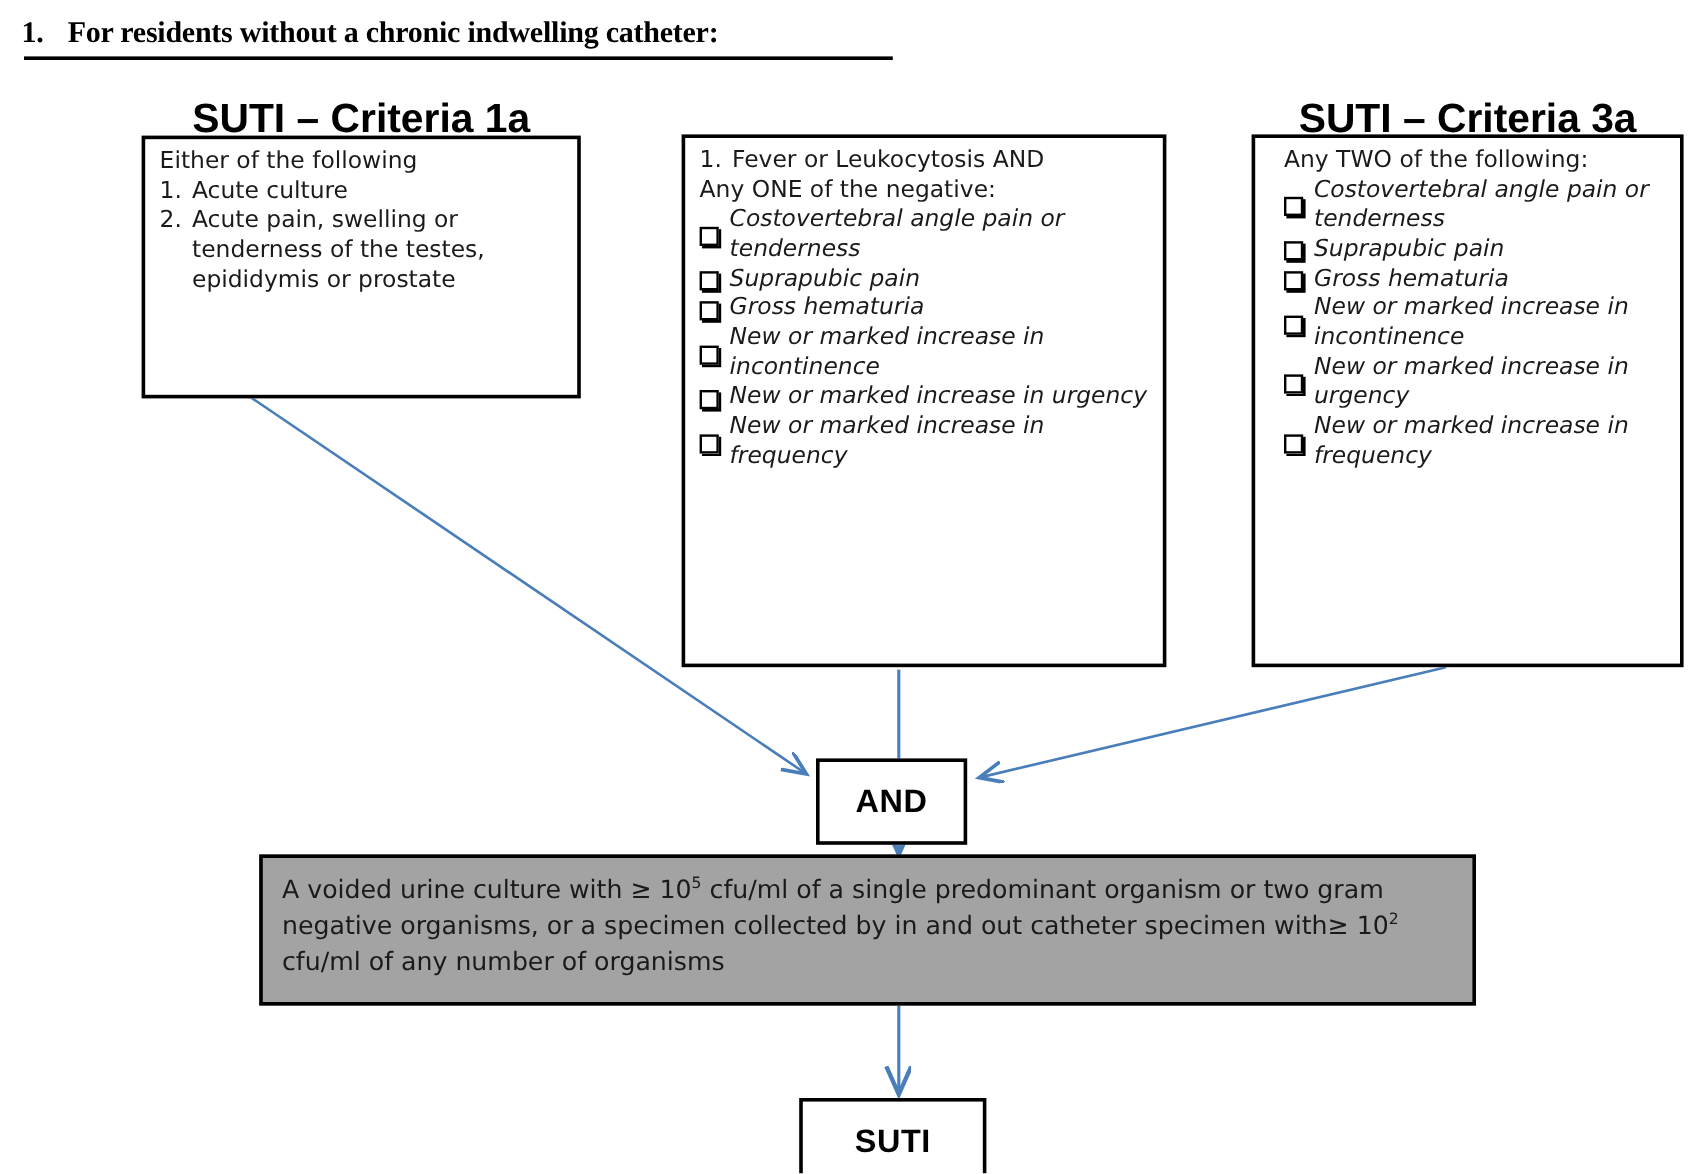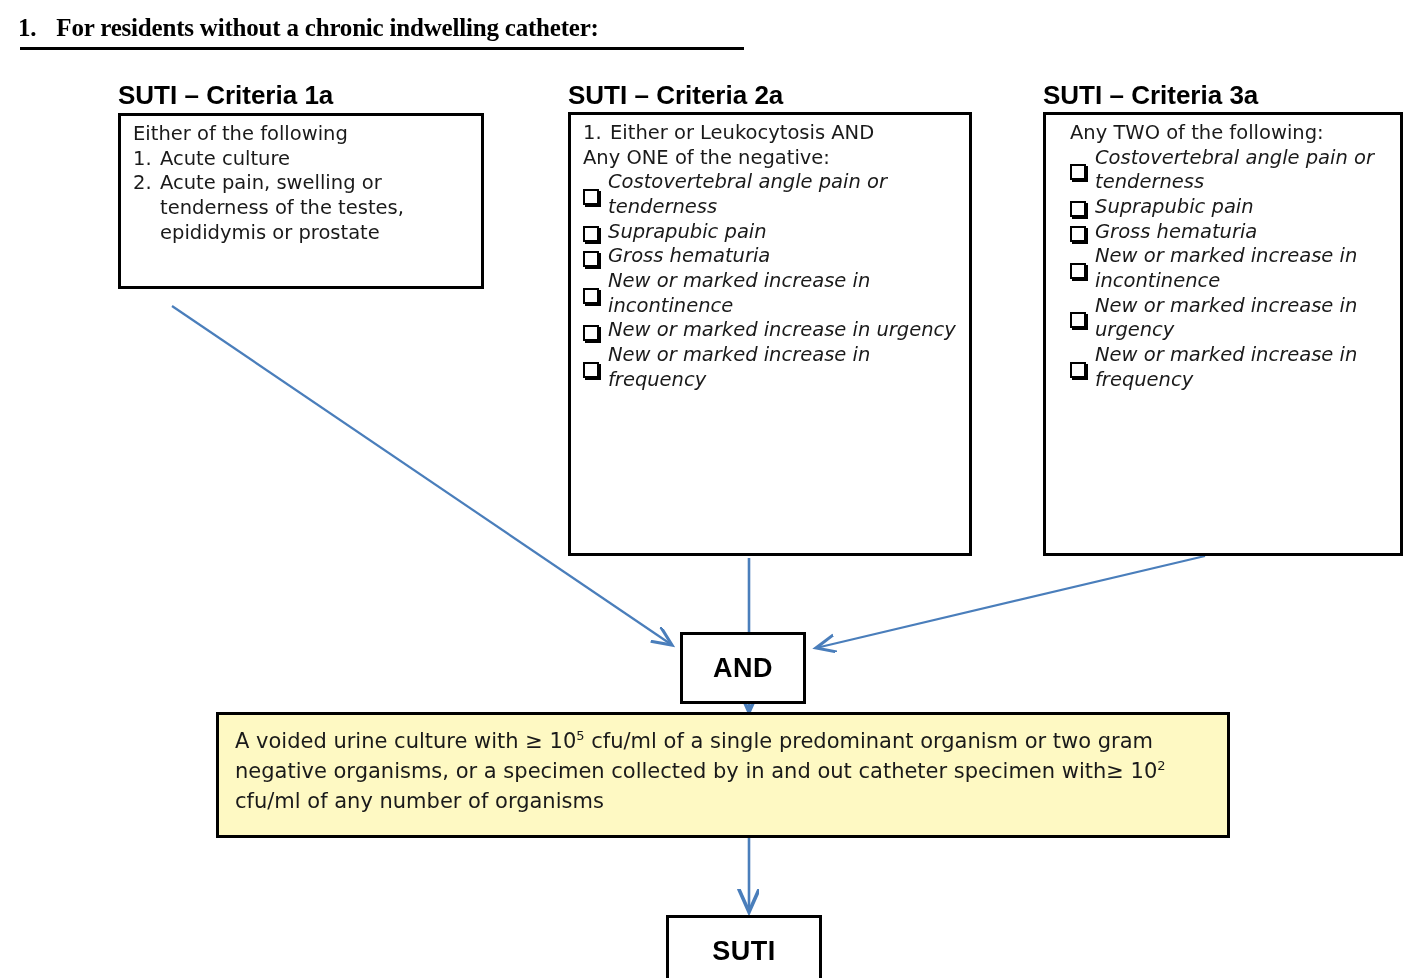--- a/index.html
+++ b/index.html
@@ -34,23 +34,23 @@
     top: 47px;
     width: 724px;
     height: 3px;
     background: #000000;
   }
   
   .col-head {
     position: absolute;
     font-family: "Liberation Sans", sans-serif;
     font-weight: bold;
-    font-size: 26px;
+    font-size: 34px;
     color: #000000;
-    text-align: left;
+    text-align: center;
     white-space: nowrap;
   }
   
   .cbox {
     position: absolute;
     box-sizing: border-box;
     border: 3px solid #000000;
     background: #ffffff;
     padding: 6px 10px 4px 12px;
   }
@@ -103,21 +103,21 @@
     font-weight: bold;
     font-size: 27px;
     color: #000000;
     letter-spacing: 0.5px;
   }
   
   .culture-box {
     position: absolute;
     box-sizing: border-box;
     border: 3px solid #000000;
-    background: #fef9c3;
+    background: #a3a3a3;
     padding: 12px 14px 24px 16px;
   }
   .culture-text {
     font-family: "DejaVu Sans", sans-serif;
     font-size: 21px;
     line-height: 1.42;
     color: #1a1a1a;
   }
   .culture-text sup {
     font-size: 0.62em;
@@ -157,42 +157,39 @@
     <line x1="1205" y1="556" x2="816" y2="648" stroke="#4a7ebb" stroke-width="2.2" marker-end="url(#ah)"></line>
 
     <line x1="749" y1="688" x2="749" y2="712" stroke="#4a7ebb" stroke-width="2.6" marker-end="url(#ah)"></line>
 
     <line x1="749" y1="838" x2="749" y2="912" stroke="#4a7ebb" stroke-width="2.6" marker-end="url(#ah)"></line>
   </svg>
 
   <div class="col-head" style="left:118px; top:80px; width:366px;">
     <span>SUTI – Criteria 1a</span>
   </div>
-  <div class="cbox" style="left:118px; top:113px; width:366px; height:176px;">
+  <div class="cbox" style="left:118px; top:113px; width:366px; height:219px;">
     <div class="cbox-body">
       <span class="line">Either of the following</span>
       <div class="numline">
         <span class="marker">1.</span>
         <span class="txt">Acute culture</span>
       </div>
       <div class="numline">
         <span class="marker">2.</span>
         <span class="txt">Acute pain, swelling or tenderness of the testes, epididymis or prostate</span>
       </div>
     </div>
   </div>
 
-  <div class="col-head" style="left:568px; top:80px; width:404px;">
-    <span>SUTI – Criteria 2a</span>
-  </div>
   <div class="cbox" style="left:568px; top:112px; width:404px; height:444px;">
     <div class="cbox-body">
       <div class="numline">
         <span class="marker">1.</span>
-        <span class="txt">Either or Leukocytosis  AND</span>
+        <span class="txt">Fever or Leukocytosis  AND</span>
       </div>
       <span class="line">Any ONE of the negative:</span>
       <div class="chk">
         <span class="box-glyph">
             <i></i>
           </span>
         <span class="txt">Costovertebral angle pain or tenderness</span>
       </div>
       <div class="chk">
         <span class="box-glyph">

